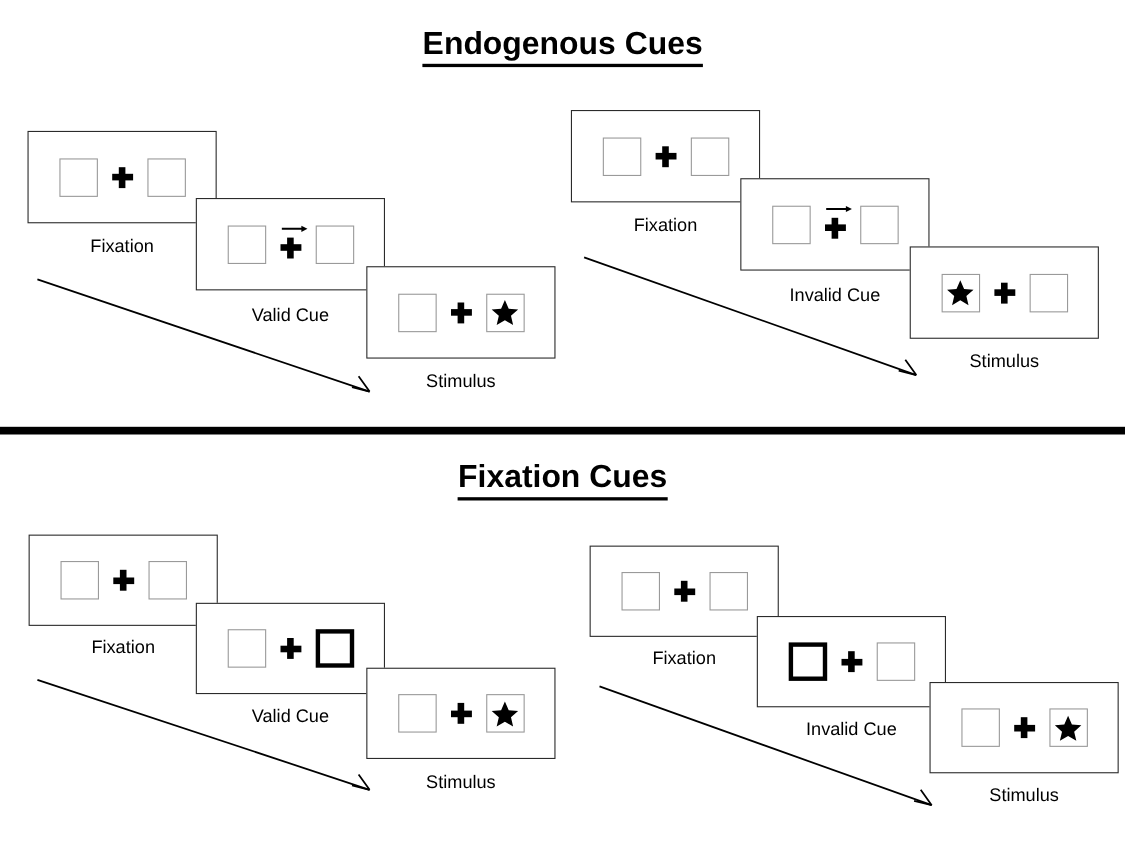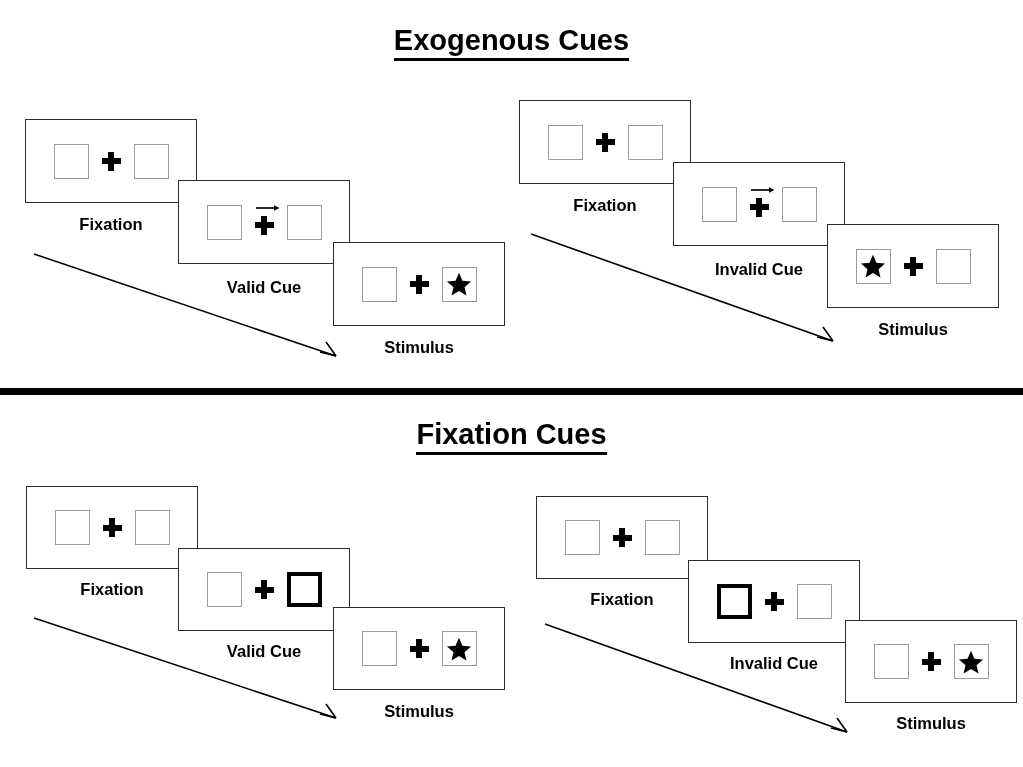--- a/index.html
+++ b/index.html
@@ -121,37 +121,37 @@
   .star {
     width: 26px;
     height: 26px;
     display: block;
   }
 
   
   .stage-label {
     position: absolute;
     font-size: 16.5px;
-    font-weight: bold;
+    font-weight: normal;
     color: #000000;
     white-space: nowrap;
   }
 
   
   .flow-arrow {
     position: absolute;
     overflow: visible;
     pointer-events: none;
   }
 </style>
 </head>
 <body>
 
 <div class="section-title" style="top:24px;">
-  <span>Exogenous Cues</span>
+  <span>Endogenous Cues</span>
 </div>
 
 <div class="panel" style="left:25px; top:119px; width:172px; height:84px; z-index:1;">
   <div class="panel-inner">
     <div class="box"></div>
     <div class="plus-wrap">
       <div class="plus"></div>
     </div>
     <div class="box"></div>
   </div>

